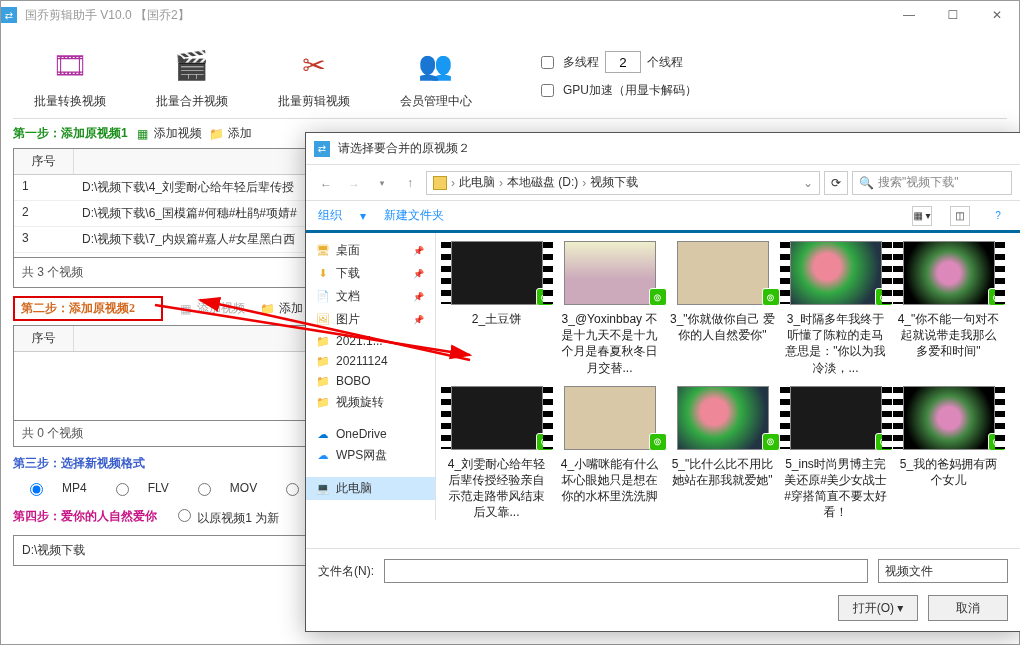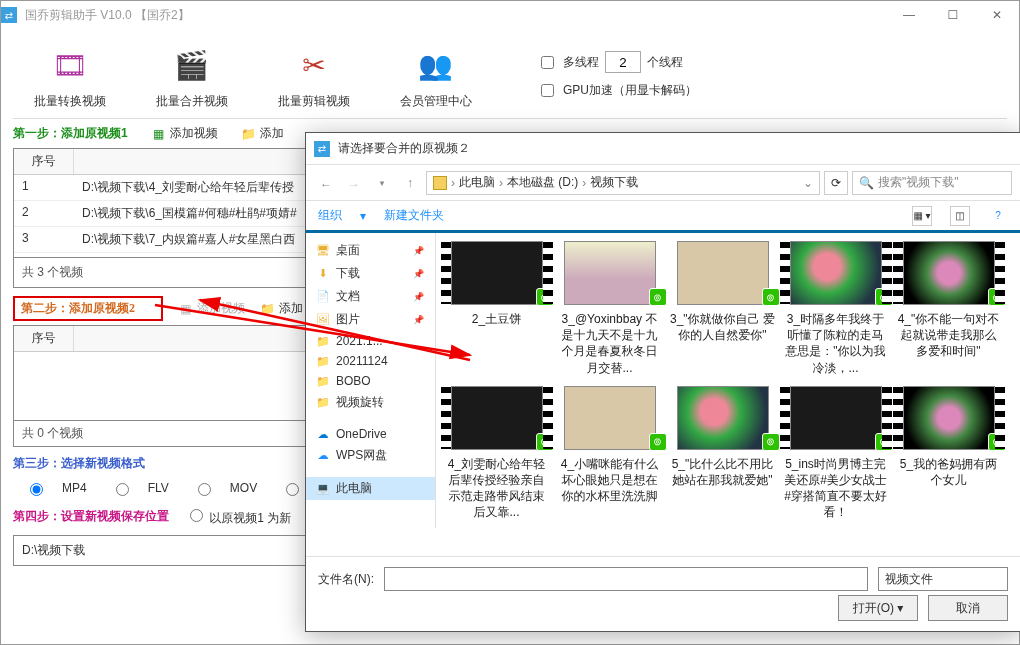--- a/index.html
+++ b/index.html
@@ -22,21 +22,21 @@
 .icon-merge { color: #5aa020; }
 .icon-cut { color: #c0392b; }
 .icon-member { color: #e67e22; }
 
 .options { display: flex; flex-direction: column; gap: 8px; margin-left: 24px; font-size: 12px; }
 .options label { display: flex; align-items: center; gap: 6px; }
 .thread-input { width: 36px; height: 22px; text-align: center; border: 1px solid #aaa; }
 
 hr.sep { border: none; border-top: 1px solid #ddd; margin: 4px 0; }
 
-.step-row { display: flex; align-items: center; gap: 24px; padding: 2px 0; font-size: 12px; text-align: center; }
+.step-row { display: flex; align-items: center; gap: 8px; padding: 2px 0; font-size: 12px; text-align: center; }
 .step-label { font-weight: bold; }
 .step1 .step-label { color: #1a8f1a; }
 .step2 { border: 2px solid #d00; padding: 2px 6px; width: 150px; }
 .step2 .step-label { color: #d2691e; font-family: Liberation Serif, serif; }
 .step3 .step-label { color: #3a5fcd; }
 .step4 .step-label { color: #c71585; }
 .link-btn { display: flex; align-items: center; gap: 4px; cursor: pointer; color: #333; }
 .link-btn.disabled { color: #aaa; }
 .link-icon { width: 14px; height: 14px; display: inline-flex; align-items: center; justify-content: center; font-size: 12px; }
 .link-icon.green { color: #1a8f1a; }
@@ -97,21 +97,21 @@
 .thumb-img.dark { background: #1a1a1a; }
 .thumb-img.flowers { background: radial-gradient(circle at 40% 40%, #e89 20%, #3a4 40%, #234 80%); }
 .thumb-img.flowers2 { background: radial-gradient(circle at 50% 50%, #d8b 20%, #484 40%, #000 80%); }
 .thumb-img::before, .thumb-img::after { content: ""; position: absolute; top: 0; bottom: 0; width: 10px; background: repeating-linear-gradient(#000 0 6px, #fff 6px 12px); }
 .thumb-img::before { left: -11px; }
 .thumb-img::after { right: -11px; }
 .thumb-img.no-strip::before, .thumb-img.no-strip::after { display: none; }
 .wechat-badge { position: absolute; bottom: -2px; right: -12px; width: 18px; height: 18px; background: #2dc100; border-radius: 3px; display: flex; align-items: center; justify-content: center; color: #fff; font-size: 10px; border: 1px solid #fff; }
 .thumb-name { font-size: 12px; text-align: center; line-height: 1.35; margin-top: 6px; color: #222; max-height: 66px; overflow: hidden; }
 
-.fd-footer { border-top: 1px solid #e0e0e0; padding: 10px 12px; display: flex; flex-direction: column; gap: 4px; margin-top: 28px; }
+.fd-footer { border-top: 1px solid #e0e0e0; padding: 10px 12px; display: flex; flex-direction: column; gap: 12px; margin-top: 28px; }
 .fn-row { display: flex; align-items: center; gap: 10px; }
 .fn-label { font-size: 12px; }
 .fn-input { flex: 1; height: 24px; border: 1px solid #888; padding: 0 4px; }
 .fn-filter { width: 130px; height: 24px; border: 1px solid #888; padding: 0 6px; display: flex; align-items: center; font-size: 12px; }
 .btn-row { display: flex; justify-content: flex-end; gap: 10px; }
 .dlg-btn { min-width: 80px; height: 26px; border: 1px solid #888; background: #f0f0f0; display: flex; align-items: center; justify-content: center; font-size: 12px; cursor: pointer; padding: 0 10px; }
 
 
 .arrow { position: absolute; pointer-events: none; }
 .arrow svg { overflow: visible; }
@@ -245,21 +245,21 @@
           <input type="radio" name="fmt" style=""> 
           <span>MOV</span>
         </label>
       <label>
           <input type="radio" name="fmt" style=""> 
           <span>MKV</span>
         </label>
     </div>
 
     <div class="output-row step4">
-      <span class="step-label">第四步：设置新视频保存位置</span>
+      <span class="step-label">第四步：爱你的人自然爱你</span>
       <label><input type="radio" name="out" style=""> <span>以原视频1 为新</span></label>
     </div>
     <div class="output-path">D:\视频下载</div>
   </div>
 </div>
 
 <div class="file-dialog">
   <div class="fd-titlebar">
     <span class="app-icon"></span>
     <span>请选择要合并的原视频２</span>

